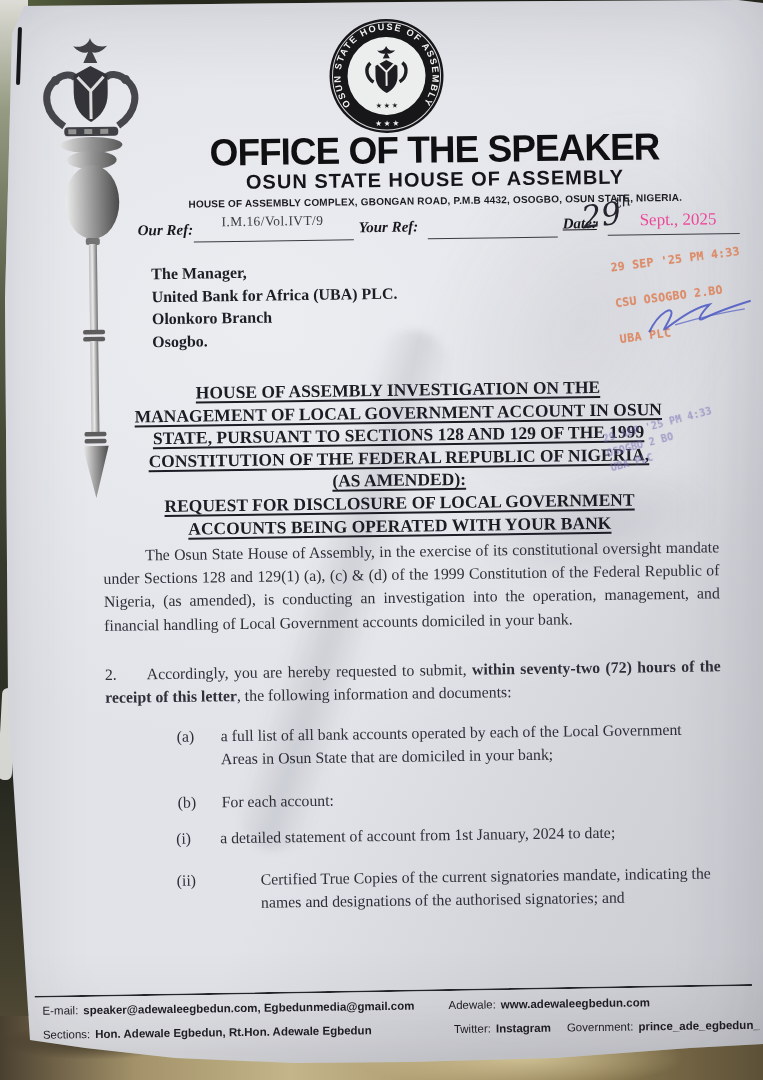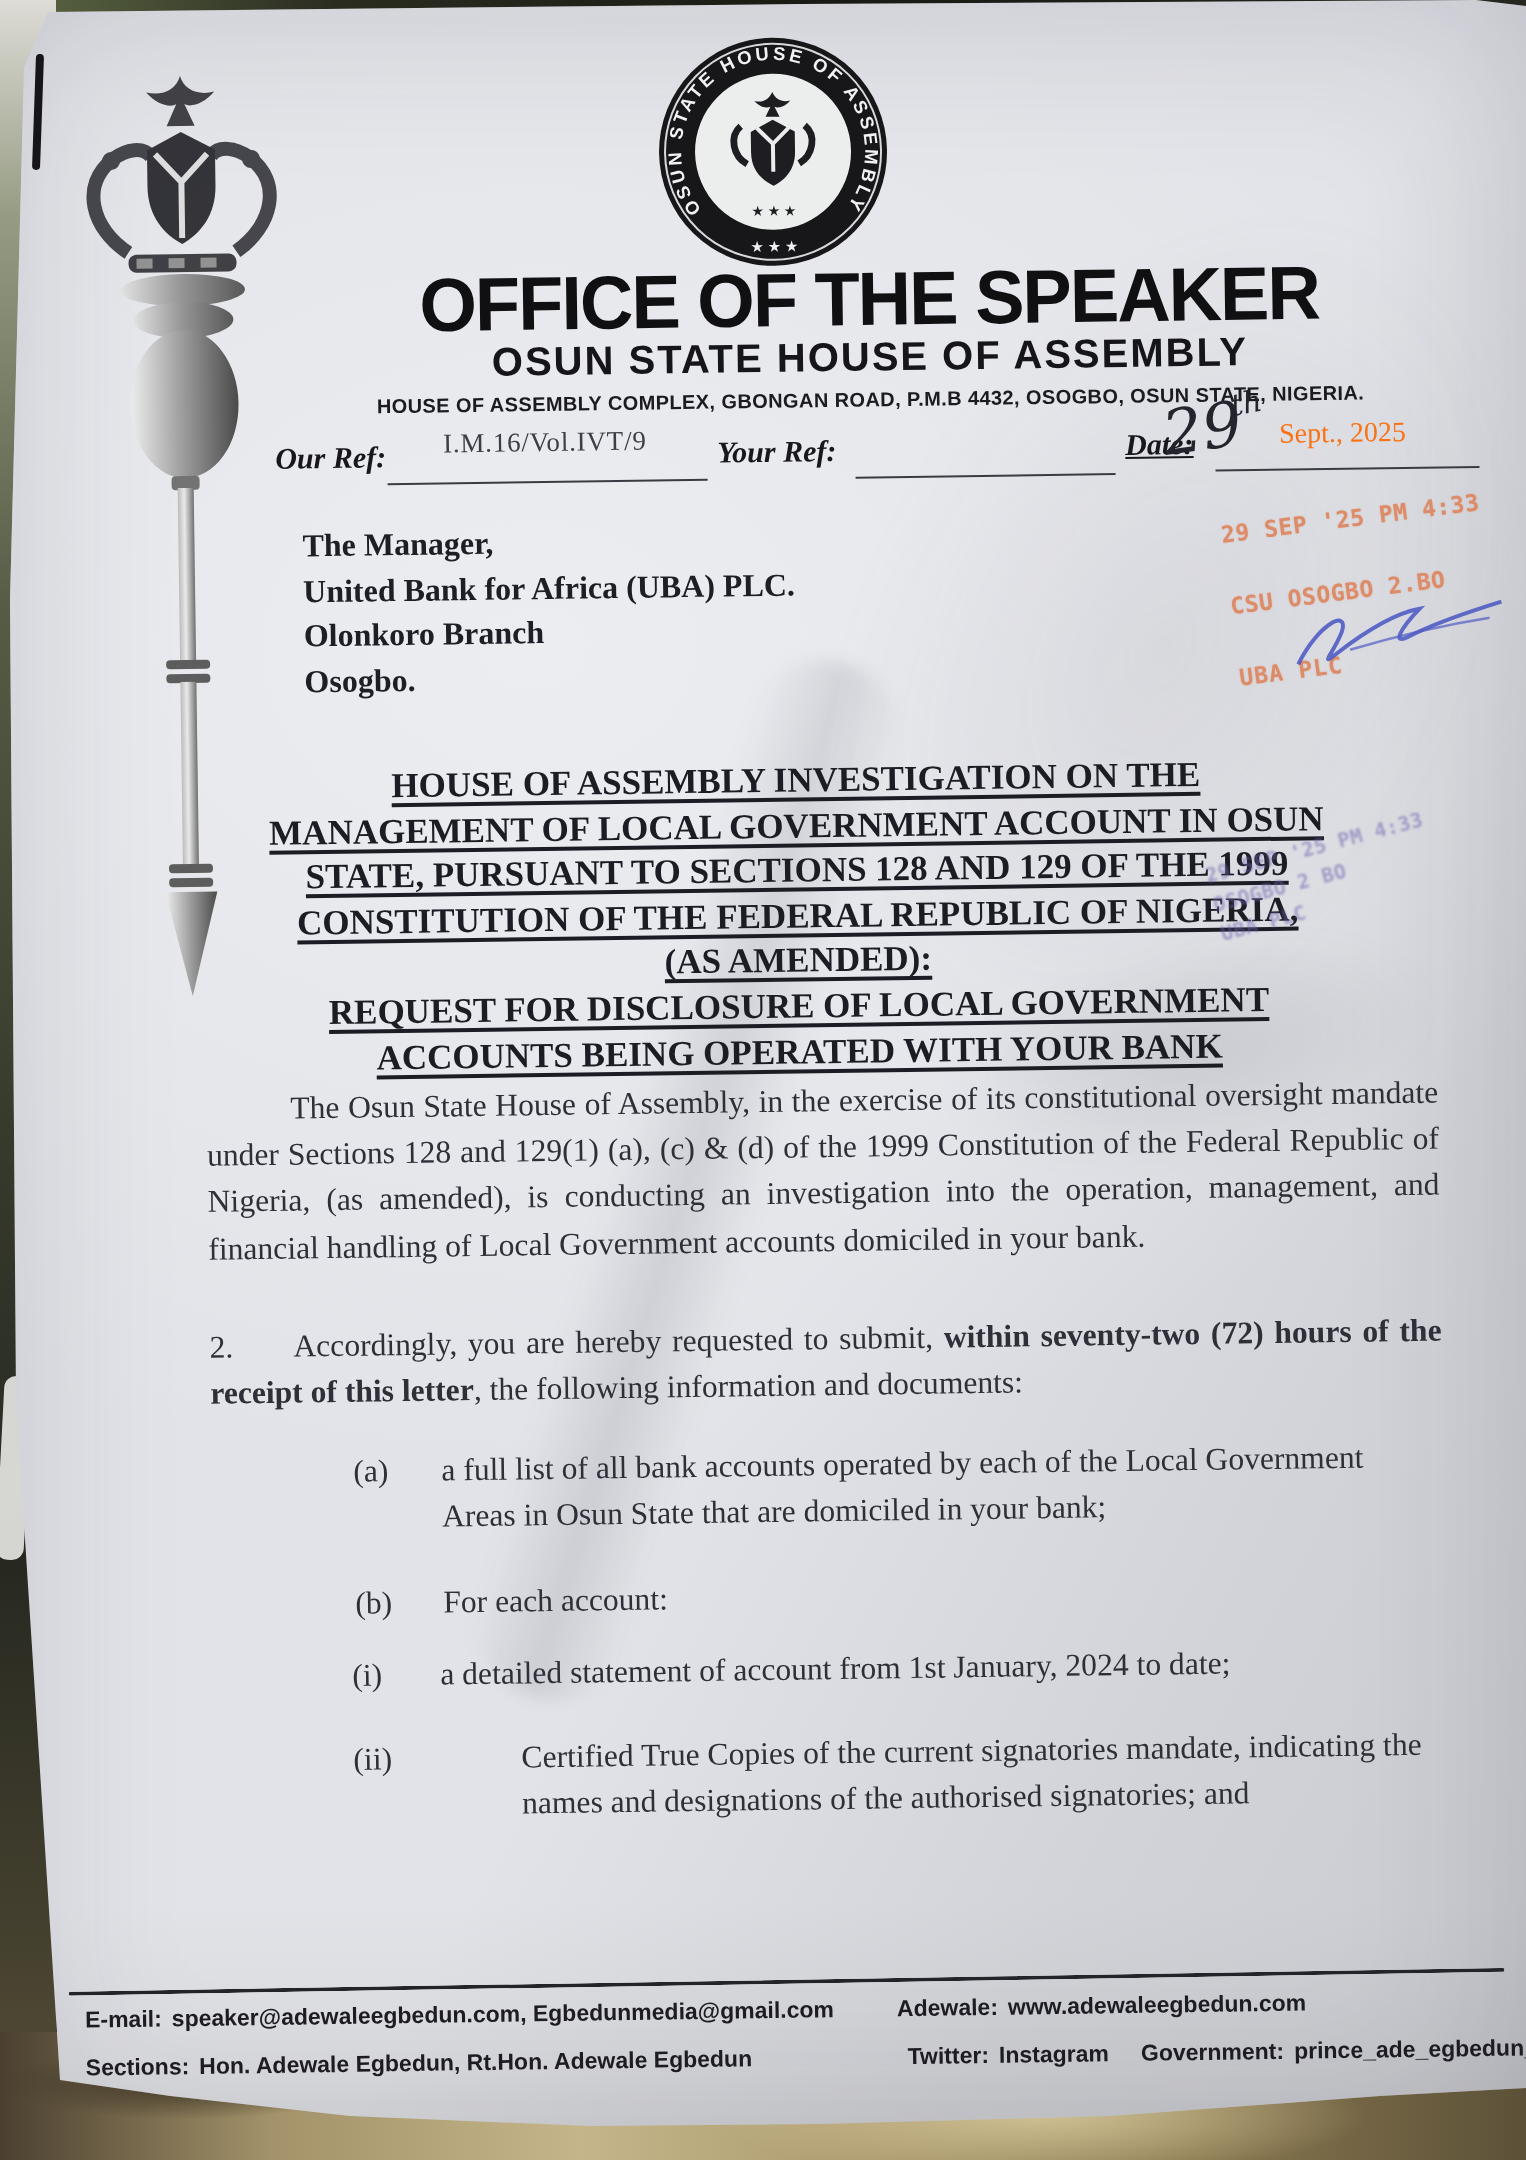--- a/index.html
+++ b/index.html
@@ -57,21 +57,21 @@
     font-family:"Liberation Sans",sans-serif;font-weight:bold;font-size:10px;letter-spacing:.2px;color:#1b1b20;}
 
   
   .ref-label{position:absolute;font-weight:bold;font-style:italic;font-size:15px;color:#17171d;}
   .refline{position:absolute;border-bottom:1.4px solid #3a3a42;height:1px;}
   .our-ref-value{position:absolute;left:226px;top:212px;font-size:13.5px;color:#3c3d46;letter-spacing:.4px;}
   .date-day{position:absolute;left:586px;top:200px;font-style:italic;font-size:31px;color:#23242e;
     transform:rotate(-7deg);font-family:"DejaVu Serif",serif;}
   .date-suffix{position:absolute;left:620px;top:196px;font-style:italic;font-size:15px;color:#23242e;
     transform:rotate(-10deg);font-family:"DejaVu Serif",serif;}
-  .date-rest{position:absolute;left:644px;top:214px;font-size:14px;color:#f97316;}
+  .date-rest{position:absolute;left:644px;top:214px;font-size:17px;color:#ec4899;}
 
   
   .recipient{position:absolute;left:155px;top:260px;font-weight:bold;font-size:16px;line-height:22.5px;color:#1d1e26;}
 
   
   .stamp{position:absolute;left:618px;top:255px;width:150px;transform:rotate(-6.5deg);
     font-family:"DejaVu Sans Mono",monospace;font-weight:bold;color:#dd7f55;opacity:.85;
     text-shadow:0 0 1px rgba(221,127,85,.55);}
   .stamp .s1{font-size:11.5px;letter-spacing:.3px;}
   .stamp .s2{font-size:11.5px;letter-spacing:.3px;margin-top:22px;}
@@ -96,21 +96,21 @@
   .item-text{width:494px;}
   .item-ii .item-label{width:84px;}
   .item-ii .item-text{width:454px;}
 
   
   .footer-sep{position:absolute;left:28px;top:990px;width:718px;height:0;border-top:2px solid #23232a;
     transform:rotate(-.15deg);border-radius:2px;}
   .footer{position:absolute;left:0;top:998px;width:763px;font-family:"Liberation Sans",sans-serif;
     font-size:11.5px;color:#1c1c22;}
   .f-row{position:absolute;display:flex;white-space:nowrap;}
-  .f-label{font-weight:bold;margin-right:5px;}
+  .f-label{font-weight:normal;margin-right:5px;}
   .f-value{font-weight:bold;}
   .f-email{left:36px;top:2px;}
   .f-website{left:442px;top:2px;}
   .f-facebook{left:36px;top:26px;}
   .f-social{left:447px;top:26px;gap:16px;}
   .f-pair{display:flex;}
 </style>
 </head>
 <body>
 

